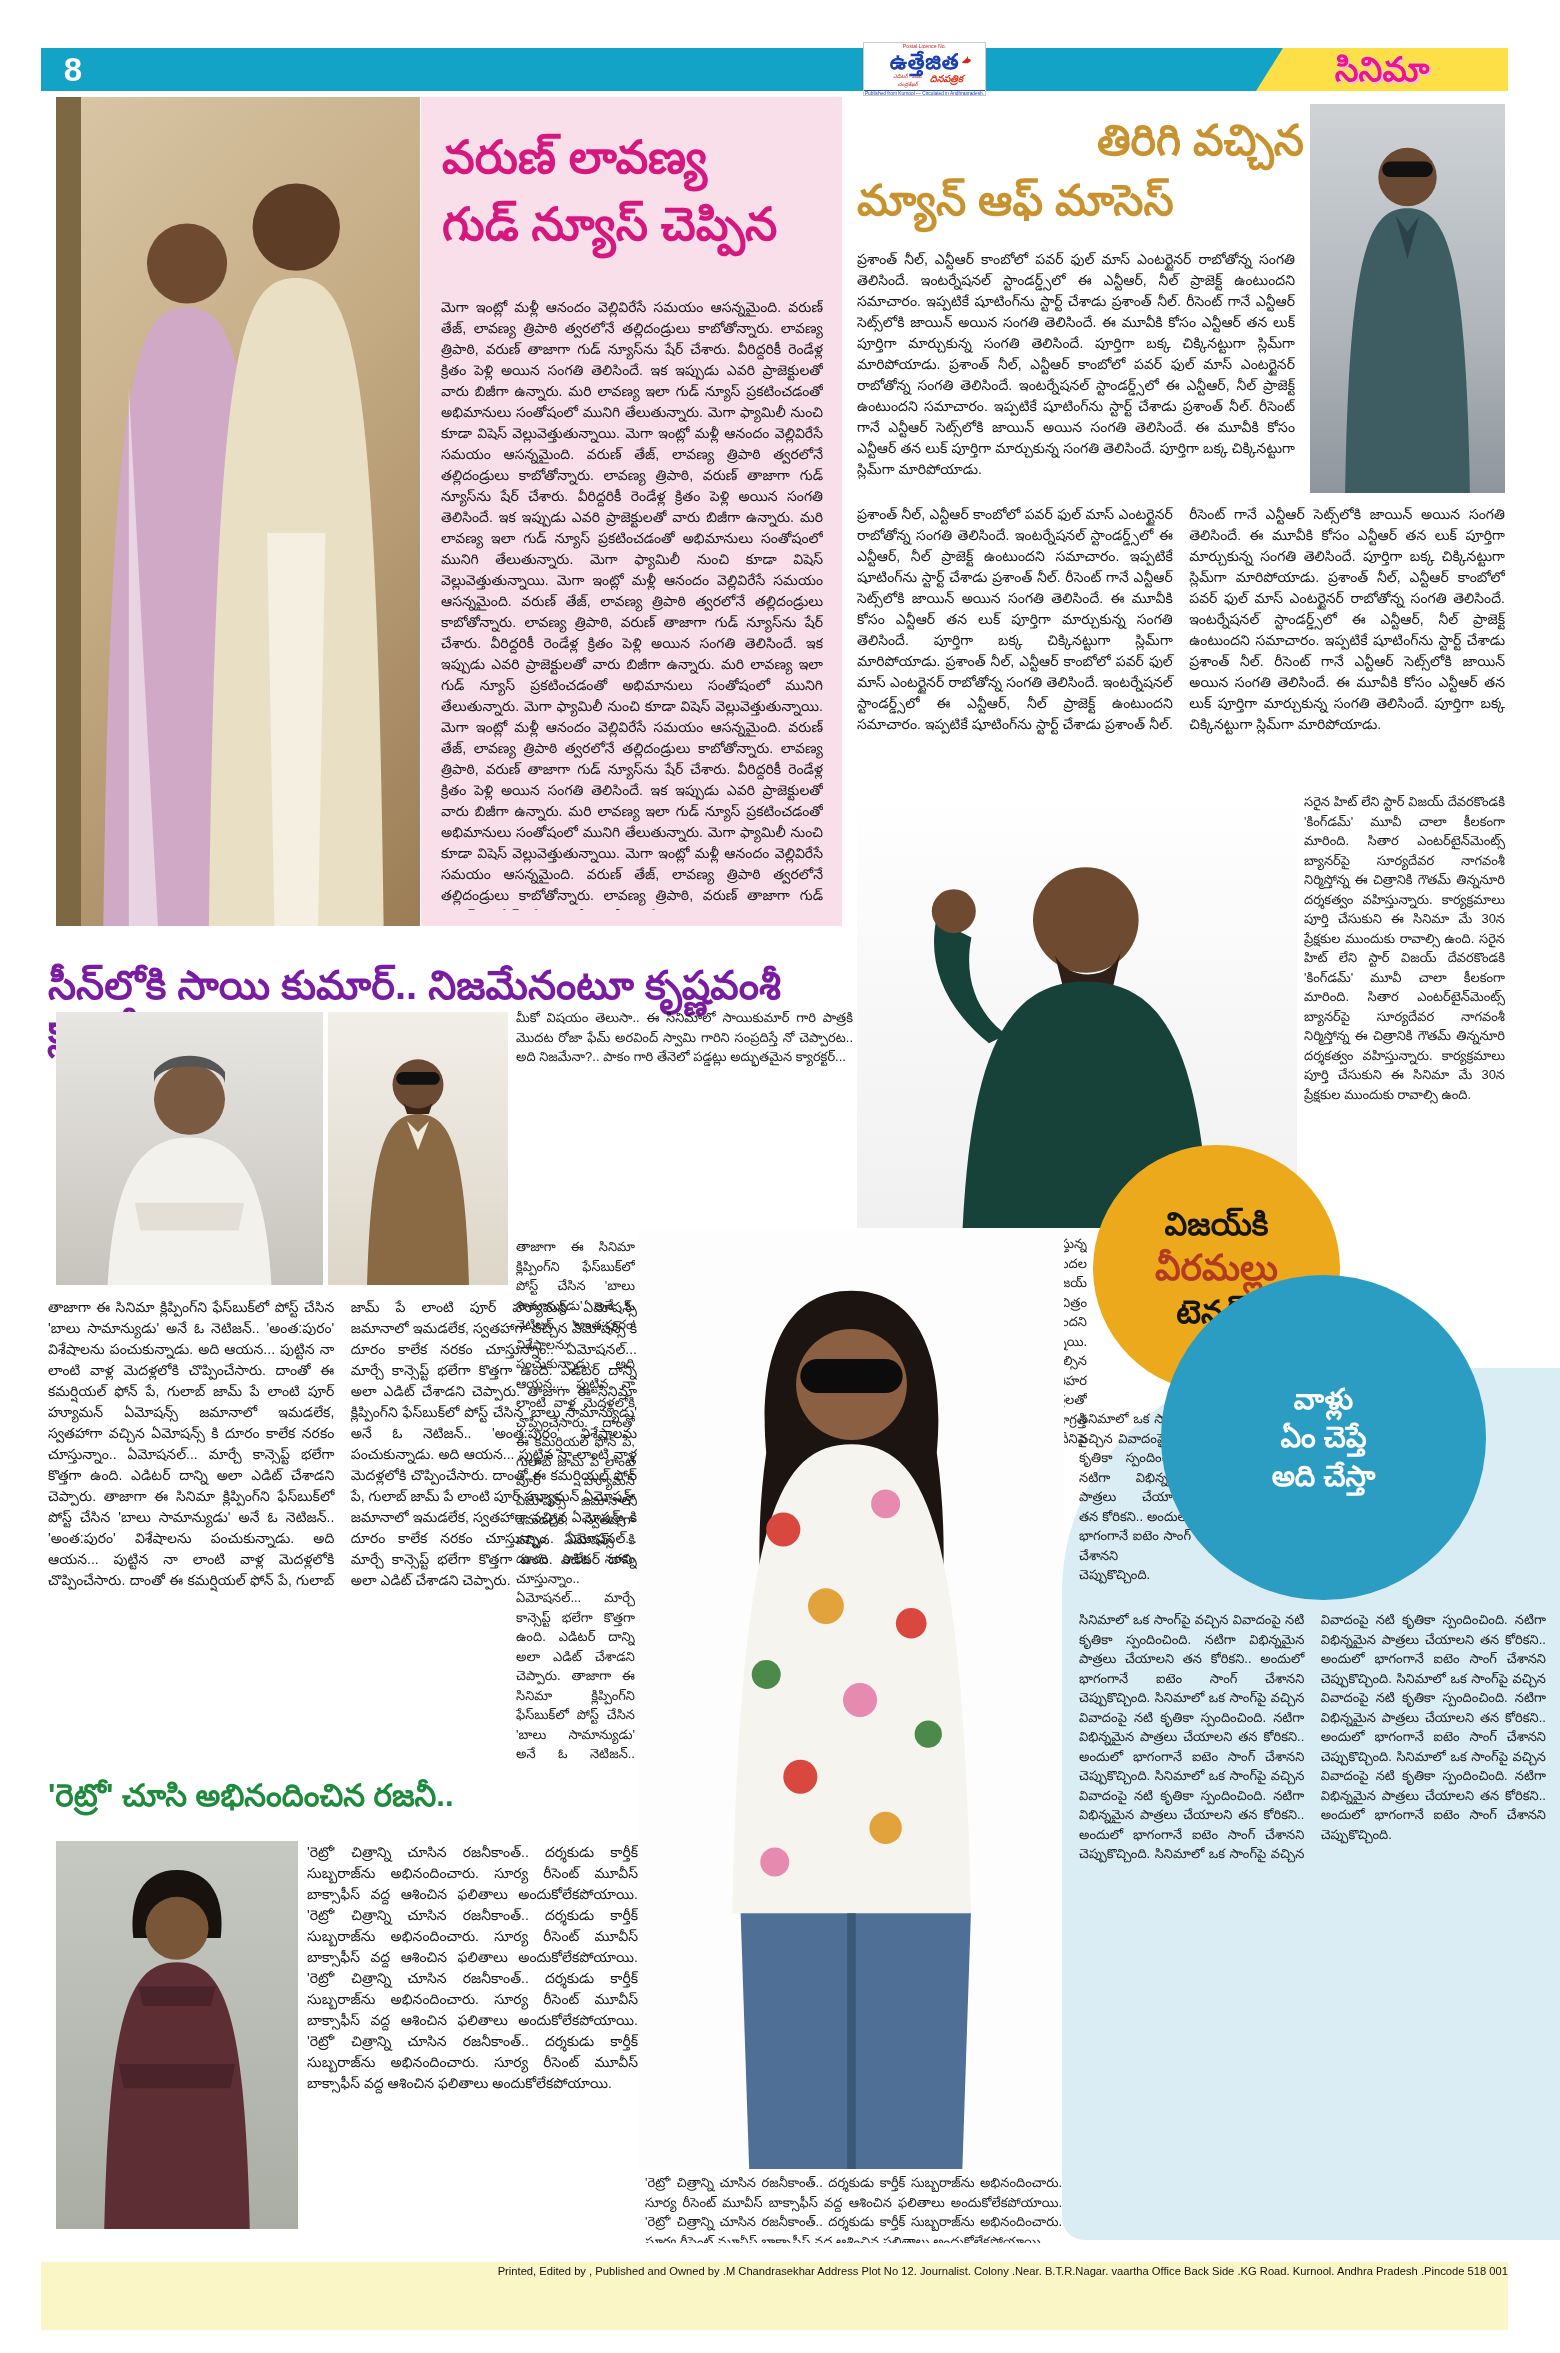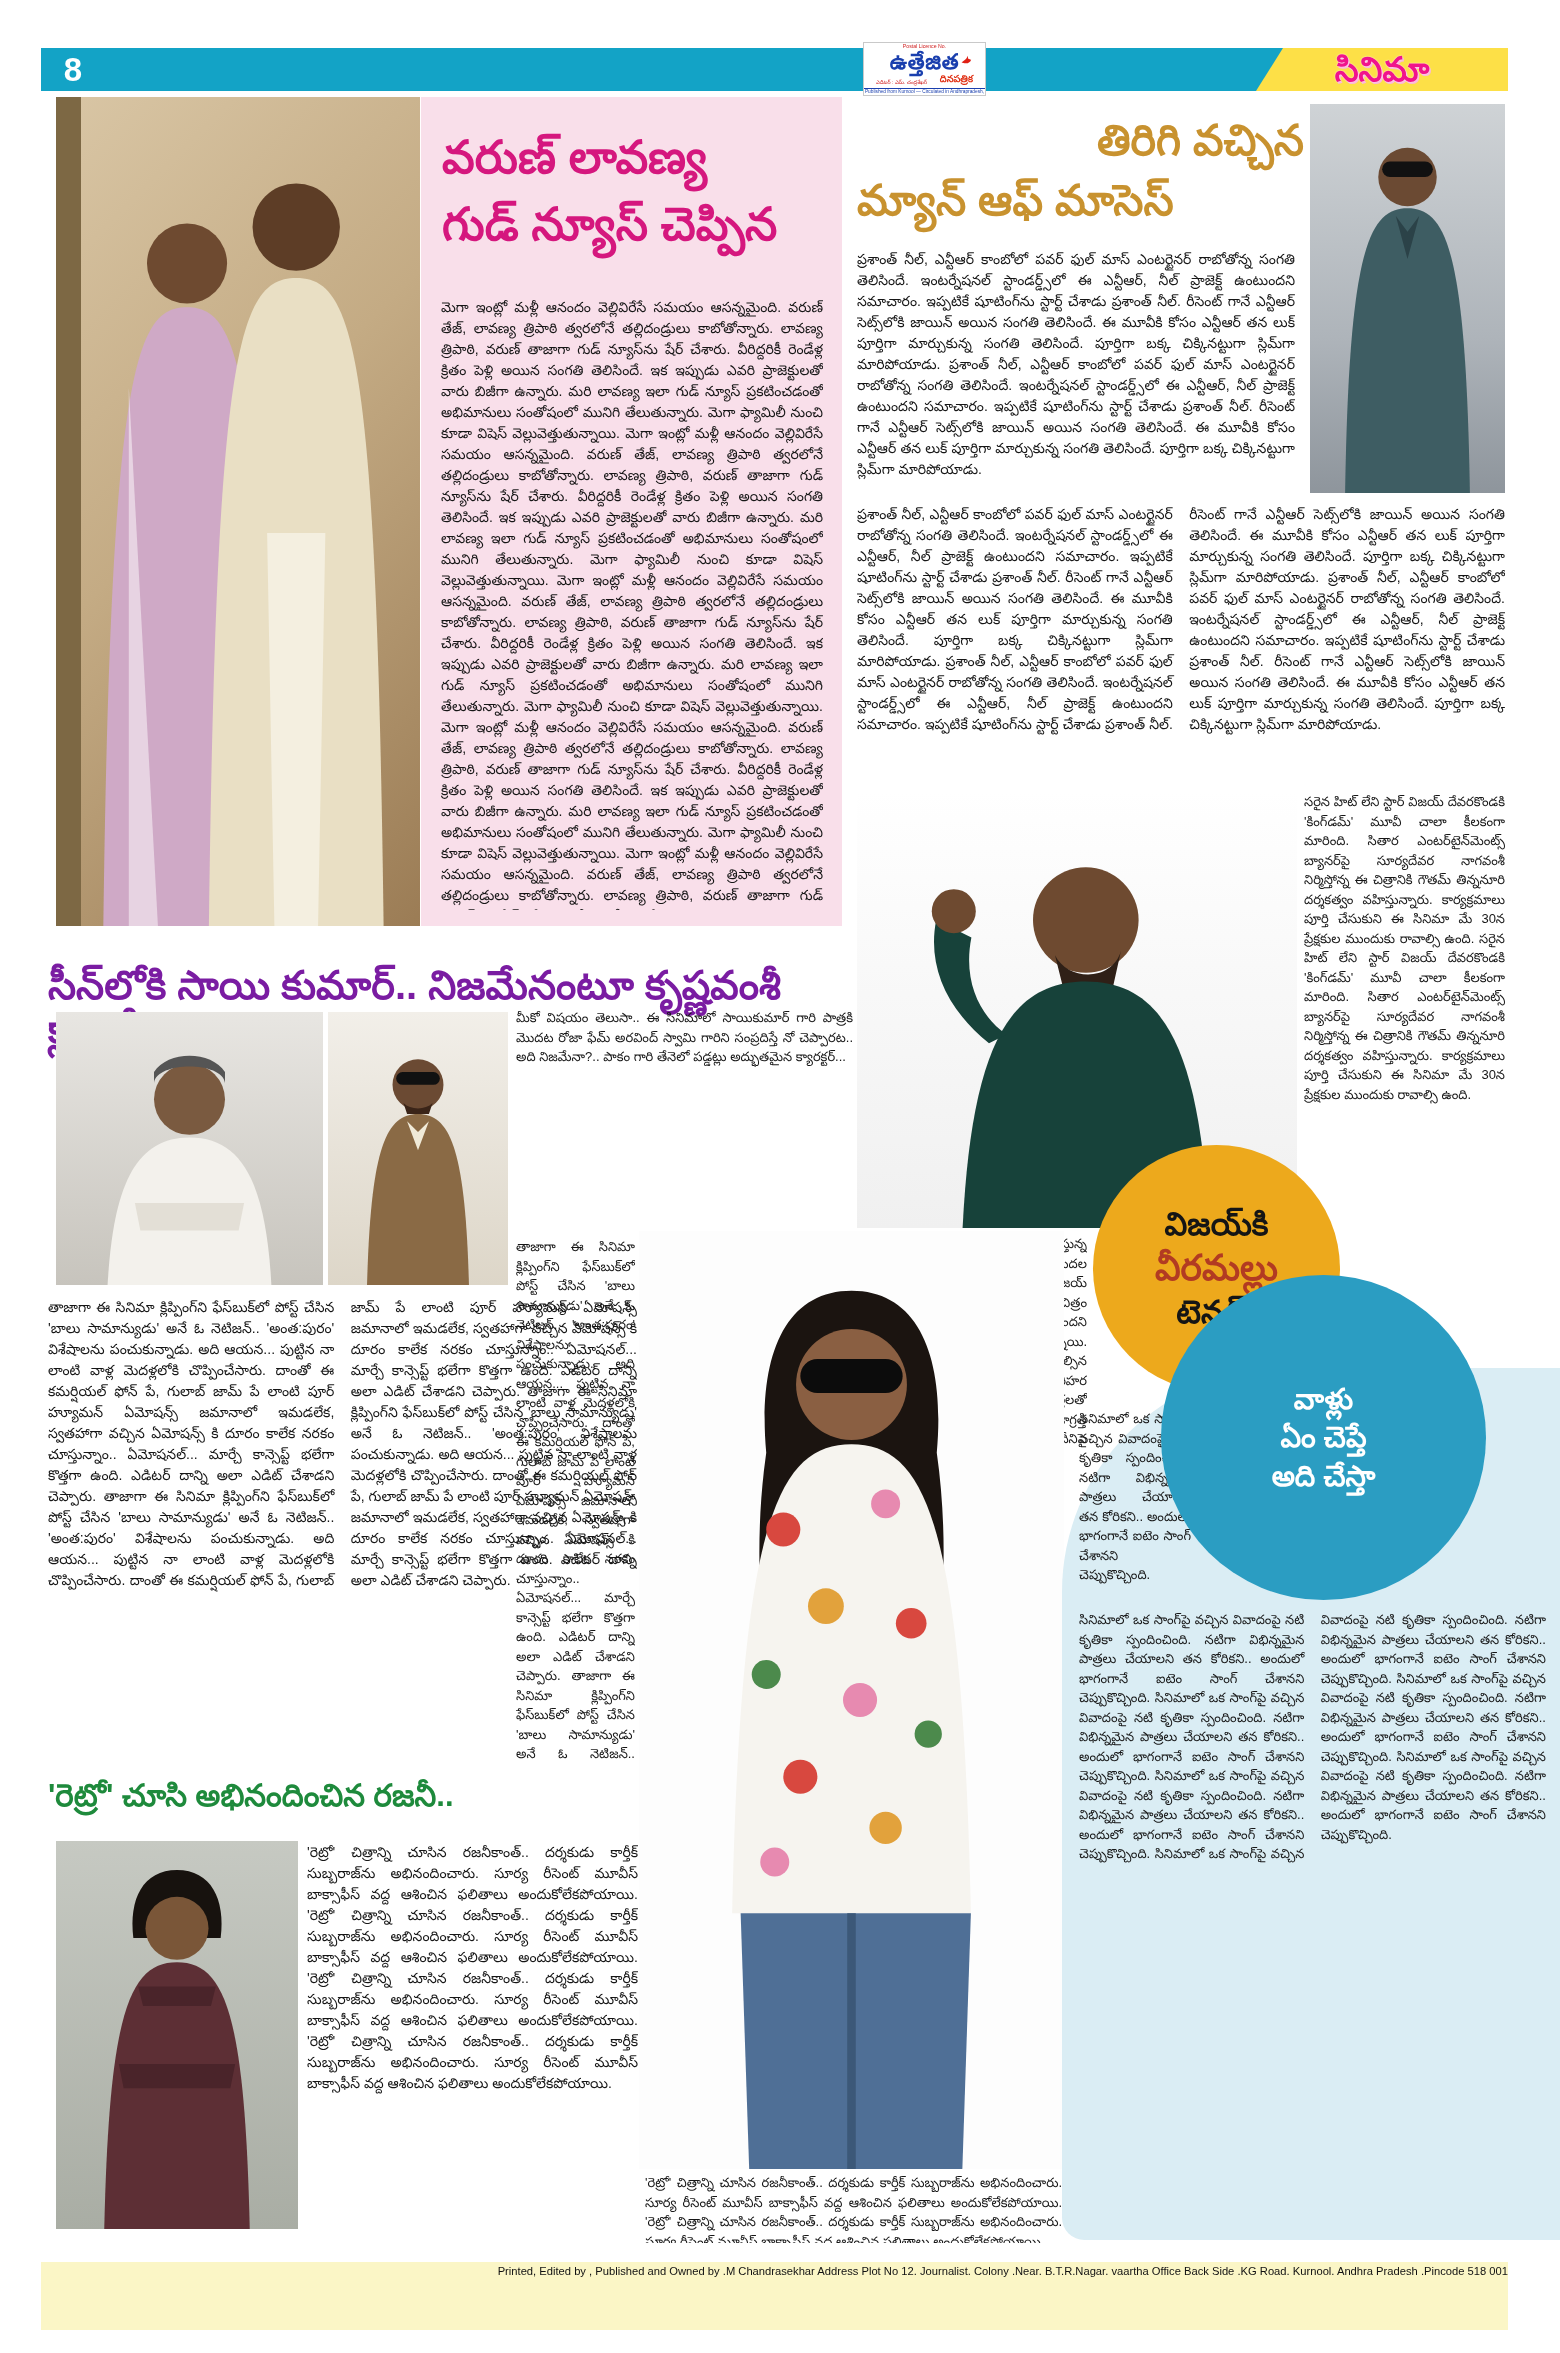--- a/index.html
+++ b/index.html
@@ -9,21 +9,21 @@
   .header-bar{position:absolute;left:41px;top:48px;width:1467px;height:43px;background:#13A3C6;}
   .page-num{position:absolute;left:6px;top:-1.5px;width:52px;height:43px;color:#fff;font-size:33px;font-weight:bold;text-align:center;line-height:45px;}
   .date-strip{position:absolute;left:63px;top:0;width:765px;height:43px;background:#FAF400;clip-path:polygon(0 0,100% 0,97.6% 100%,0 100%);}
   .date-strip span{display:block;text-align:center;font-size:30px;font-weight:bold;color:#111;line-height:43px;letter-spacing:0.7px;}
   .cinema-strip{position:absolute;left:1215px;top:0;width:252px;height:43px;background:#fde047;clip-path:polygon(27px 0,100% 0,100% 100%,0 100%);}
   .cinema-strip span{display:block;text-align:center;font-size:34px;font-weight:bold;color:#F0148C;line-height:43px;text-shadow:0 0 1.5px #fff,1.5px 1.5px 0 #fbb8dd;}
   .logo-box{position:absolute;left:863px;top:42px;width:121px;height:52px;background:#fff;border:0.7px solid #c9c9c9;z-index:6;text-align:center;overflow:hidden;}
   .logo-top{font-size:5.2px;color:#d02020;line-height:7.5px;}
   .logo-title{font-size:21.6px;font-weight:bold;color:#1A3FAE;line-height:22.4px;letter-spacing:0.7px;position:relative;}
   .dove{position:absolute;right:13.4px;top:-3px;}
-  .logo-row2{display:flex;justify-content:space-between;padding:0 12px;align-items:flex-end;}
+  .logo-row2{display:flex;justify-content:space-between;padding:0 22px;align-items:flex-start;font-style:italic;}
   .logo-editor{font-size:5.2px;color:#d02020;}
   .logo-sub{font-size:9.7px;font-weight:bold;color:#e03014;}
   .logo-tagline{font-size:4.8px;color:#1A3FAE;line-height:6.7px;border-top:0.7px solid #1A3FAE;margin-top:0.7px;}
 
   
   .col{position:absolute;text-align:justify;font-size:14px;line-height:1.5;color:#161616;overflow:hidden;}
   .col.small{font-size:13px;}
   .twocol{column-count:2;column-gap:16.4px;}
 
   

